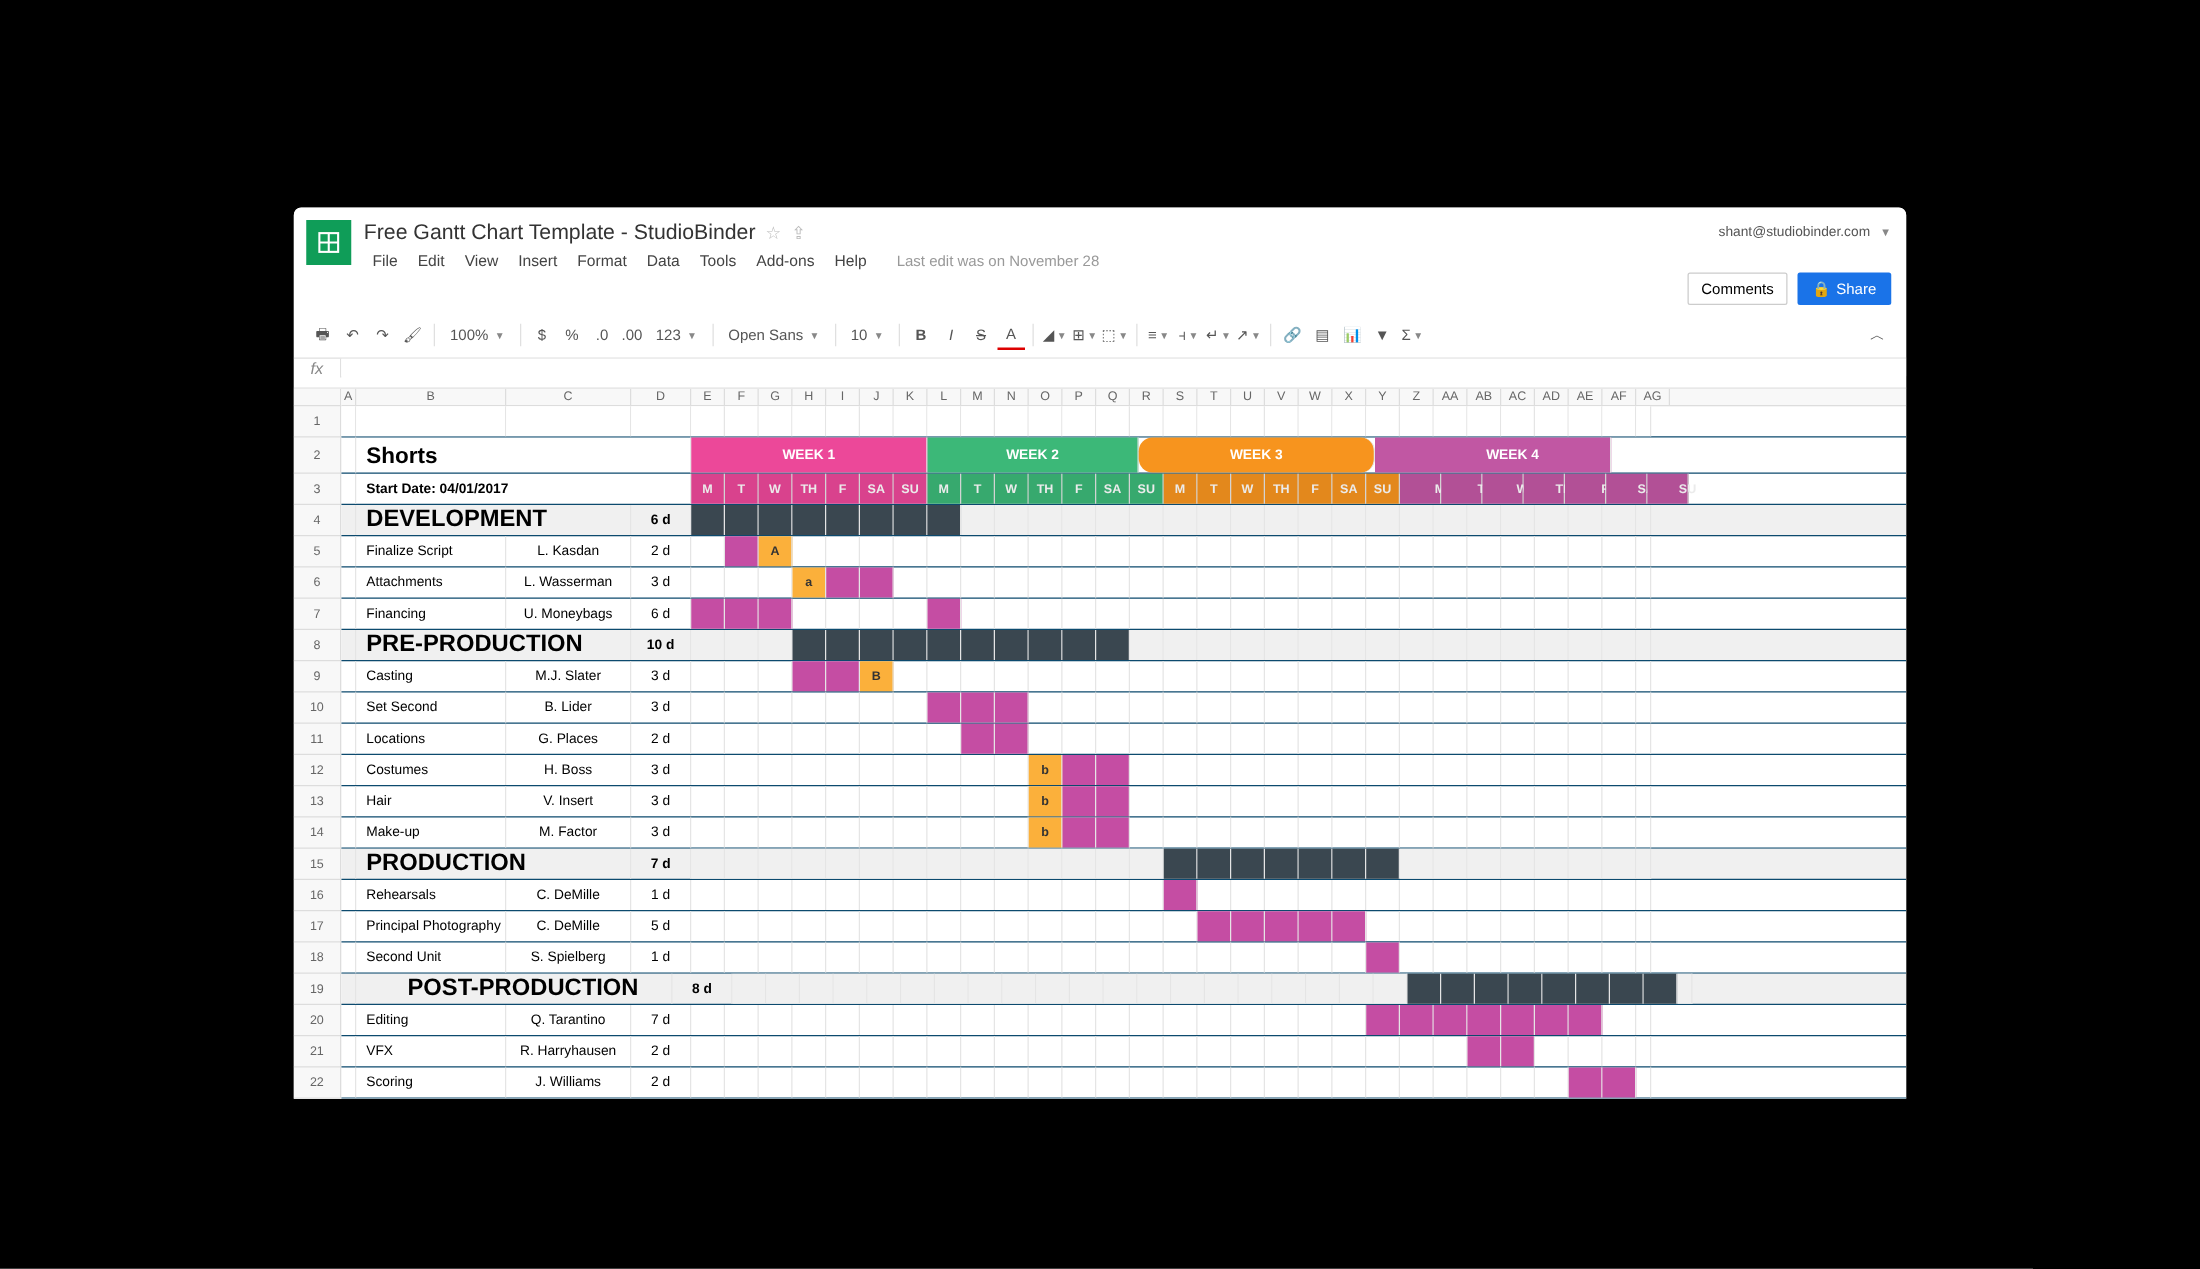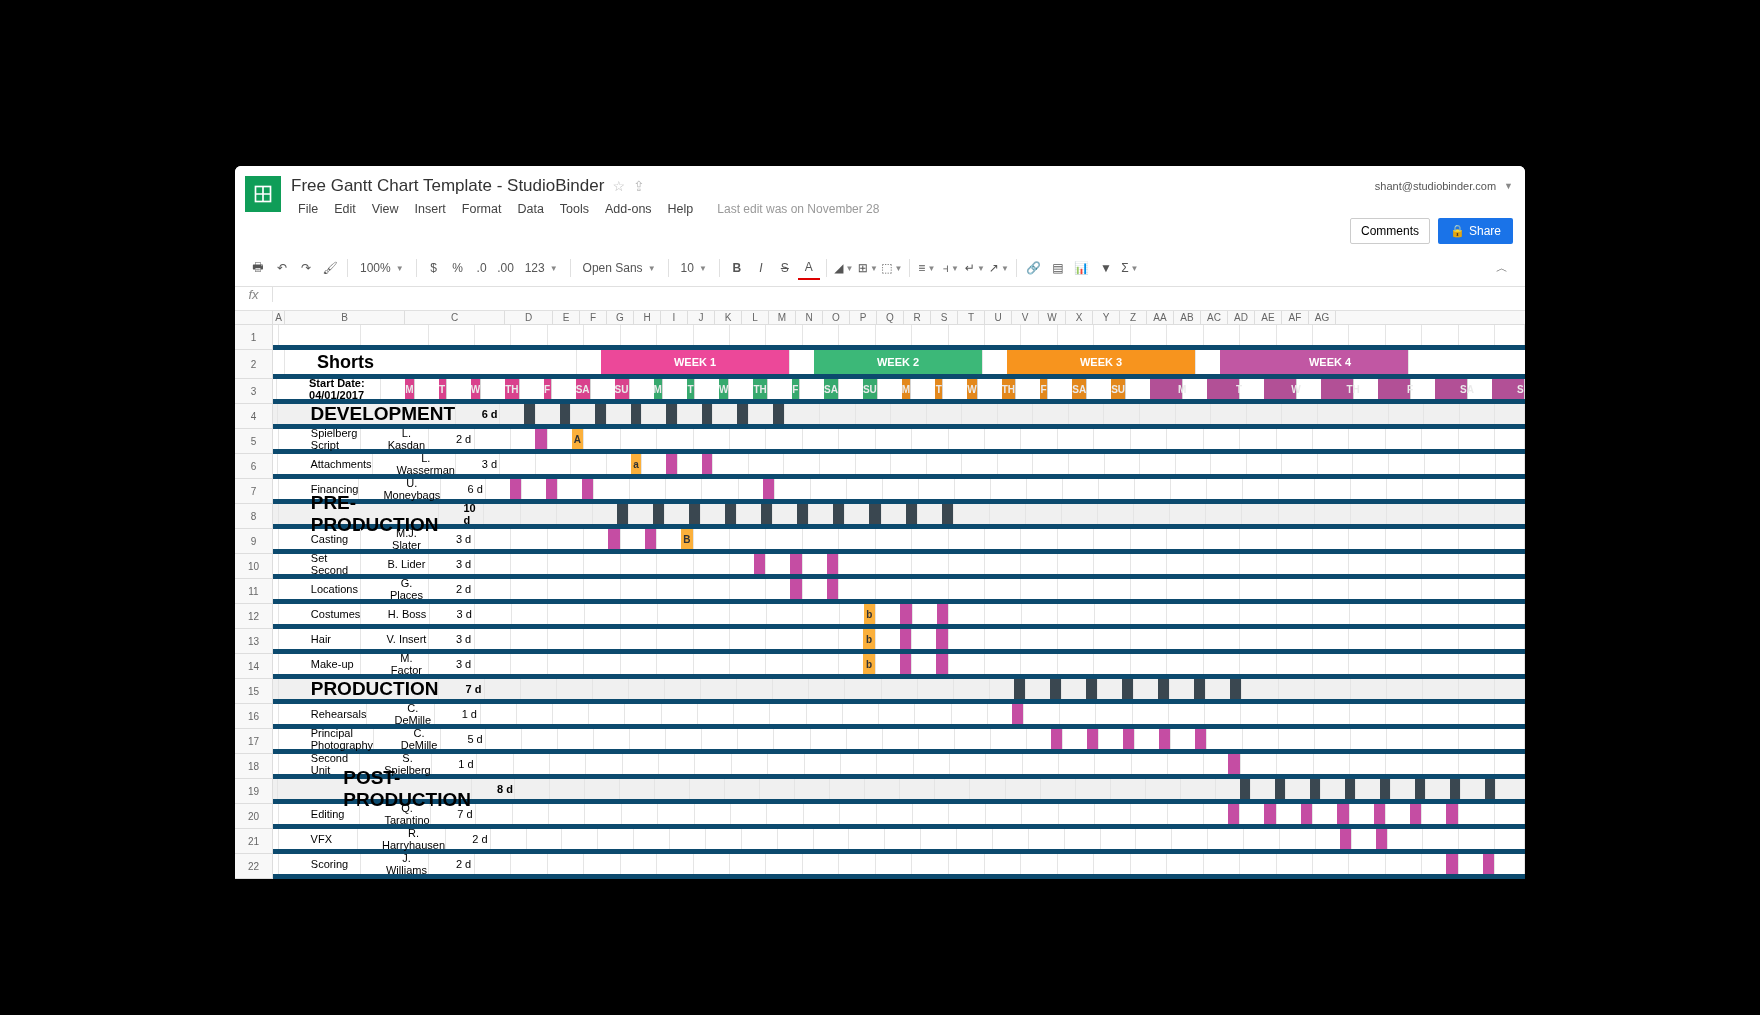--- a/index.html
+++ b/index.html
@@ -40,21 +40,21 @@
 .sheet { flex: 1; overflow: hidden; }
 .colhdrs { display: flex; background: #f8f8f8; border-bottom: 1px solid #ddd; height: 14px; }
 .ch { border-right: 1px solid #ddd; font-size: 10px; color: #666; text-align: center; line-height: 14px; }
 .ch.A { width: 12px; }
 .ch.B { width: 120px; }
 .ch.C { width: 100px; }
 .ch.D { width: 48px; }
 .ch.day { width: 27px; min-width: 27px; }
 
 .rows { }
-.row { display: flex; height: 25px; border-bottom: 5px solid #0c4a6e; gap: 24px; }
+.row { display: flex; height: 25px; border-bottom: 1px solid #0c4a6e; }
 .row.tall { height: 29px; }
 .cell { border-right: 1px solid #e5e5e5; font-size: 11px; display: flex; align-items: center; }
 .cell.A { width: 12px; }
 .cell.B { width: 120px; padding-left: 8px; }
 .cell.C { width: 100px; justify-content: center; text-align: center; line-height: 1.1; }
 .cell.D { width: 48px; justify-content: center; }
 .cell.day { width: 27px; justify-content: center; font-size: 10px; font-weight: bold; color: #fff; }
 
 .row.blank .cell { background: #fff; }
 .row.section { background: #f0f0f0; font-weight: bold; }
@@ -280,21 +280,21 @@
               <div class="cell day"></div>
               <div class="cell day"></div>
               <div class="cell day"></div>
               <div class="cell day" style="width: 12px;"></div>
             </div>
             <div class="row title-row tall">
               <div class="cell A"></div>
               <div class="cell B" style="width: 268px;">Shorts</div>
               <div class="merged-header wk1" style="width: 189px;">WEEK 1</div>
               <div class="merged-header wk2" style="width: 169px;">WEEK 2</div>
-              <div class="merged-header wk3" style="width: 189px;">WEEK 3</div>
+              <div class="merged-header wk3" style="width: 189px; border-radius: 11px;">WEEK 3</div>
               <div class="merged-header wk4" style="width: 189px;">WEEK 4</div>
             </div>
             <div class="row date-row">
               <div class="cell A"></div>
               <div class="cell B" style="width: 268px; font-weight: bold;">Start Date: 04/01/2017</div>
               <div class="cell day wk1" style="filter: brightness(0.92);">M</div>
               <div class="cell day wk1" style="filter: brightness(0.92);">T</div>
               <div class="cell day wk1" style="filter: brightness(0.92);">W</div>
               <div class="cell day wk1" style="filter: brightness(0.92);">TH</div>
               <div class="cell day wk1" style="filter: brightness(0.92);">F</div>
@@ -351,21 +351,21 @@
               <div class="cell day"></div>
               <div class="cell day"></div>
               <div class="cell day"></div>
               <div class="cell day"></div>
               <div class="cell day"></div>
               <div class="cell day"></div>
               <div class="cell day" style="width: 12px;"></div>
             </div>
             <div class="row">
               <div class="cell A"></div>
-              <div class="cell B">Spielberg Script</div>
+              <div class="cell B">Finalize Script</div>
               <div class="cell C">L. Kasdan</div>
               <div class="cell D">2 d</div>
               <div class="cell day"></div>
               <div class="cell day bar-pink"></div>
               <div class="cell day bar-yellow" style="color: rgb(51, 51, 51);">A</div>
               <div class="cell day"></div>
               <div class="cell day"></div>
               <div class="cell day"></div>
               <div class="cell day"></div>
               <div class="cell day"></div>

